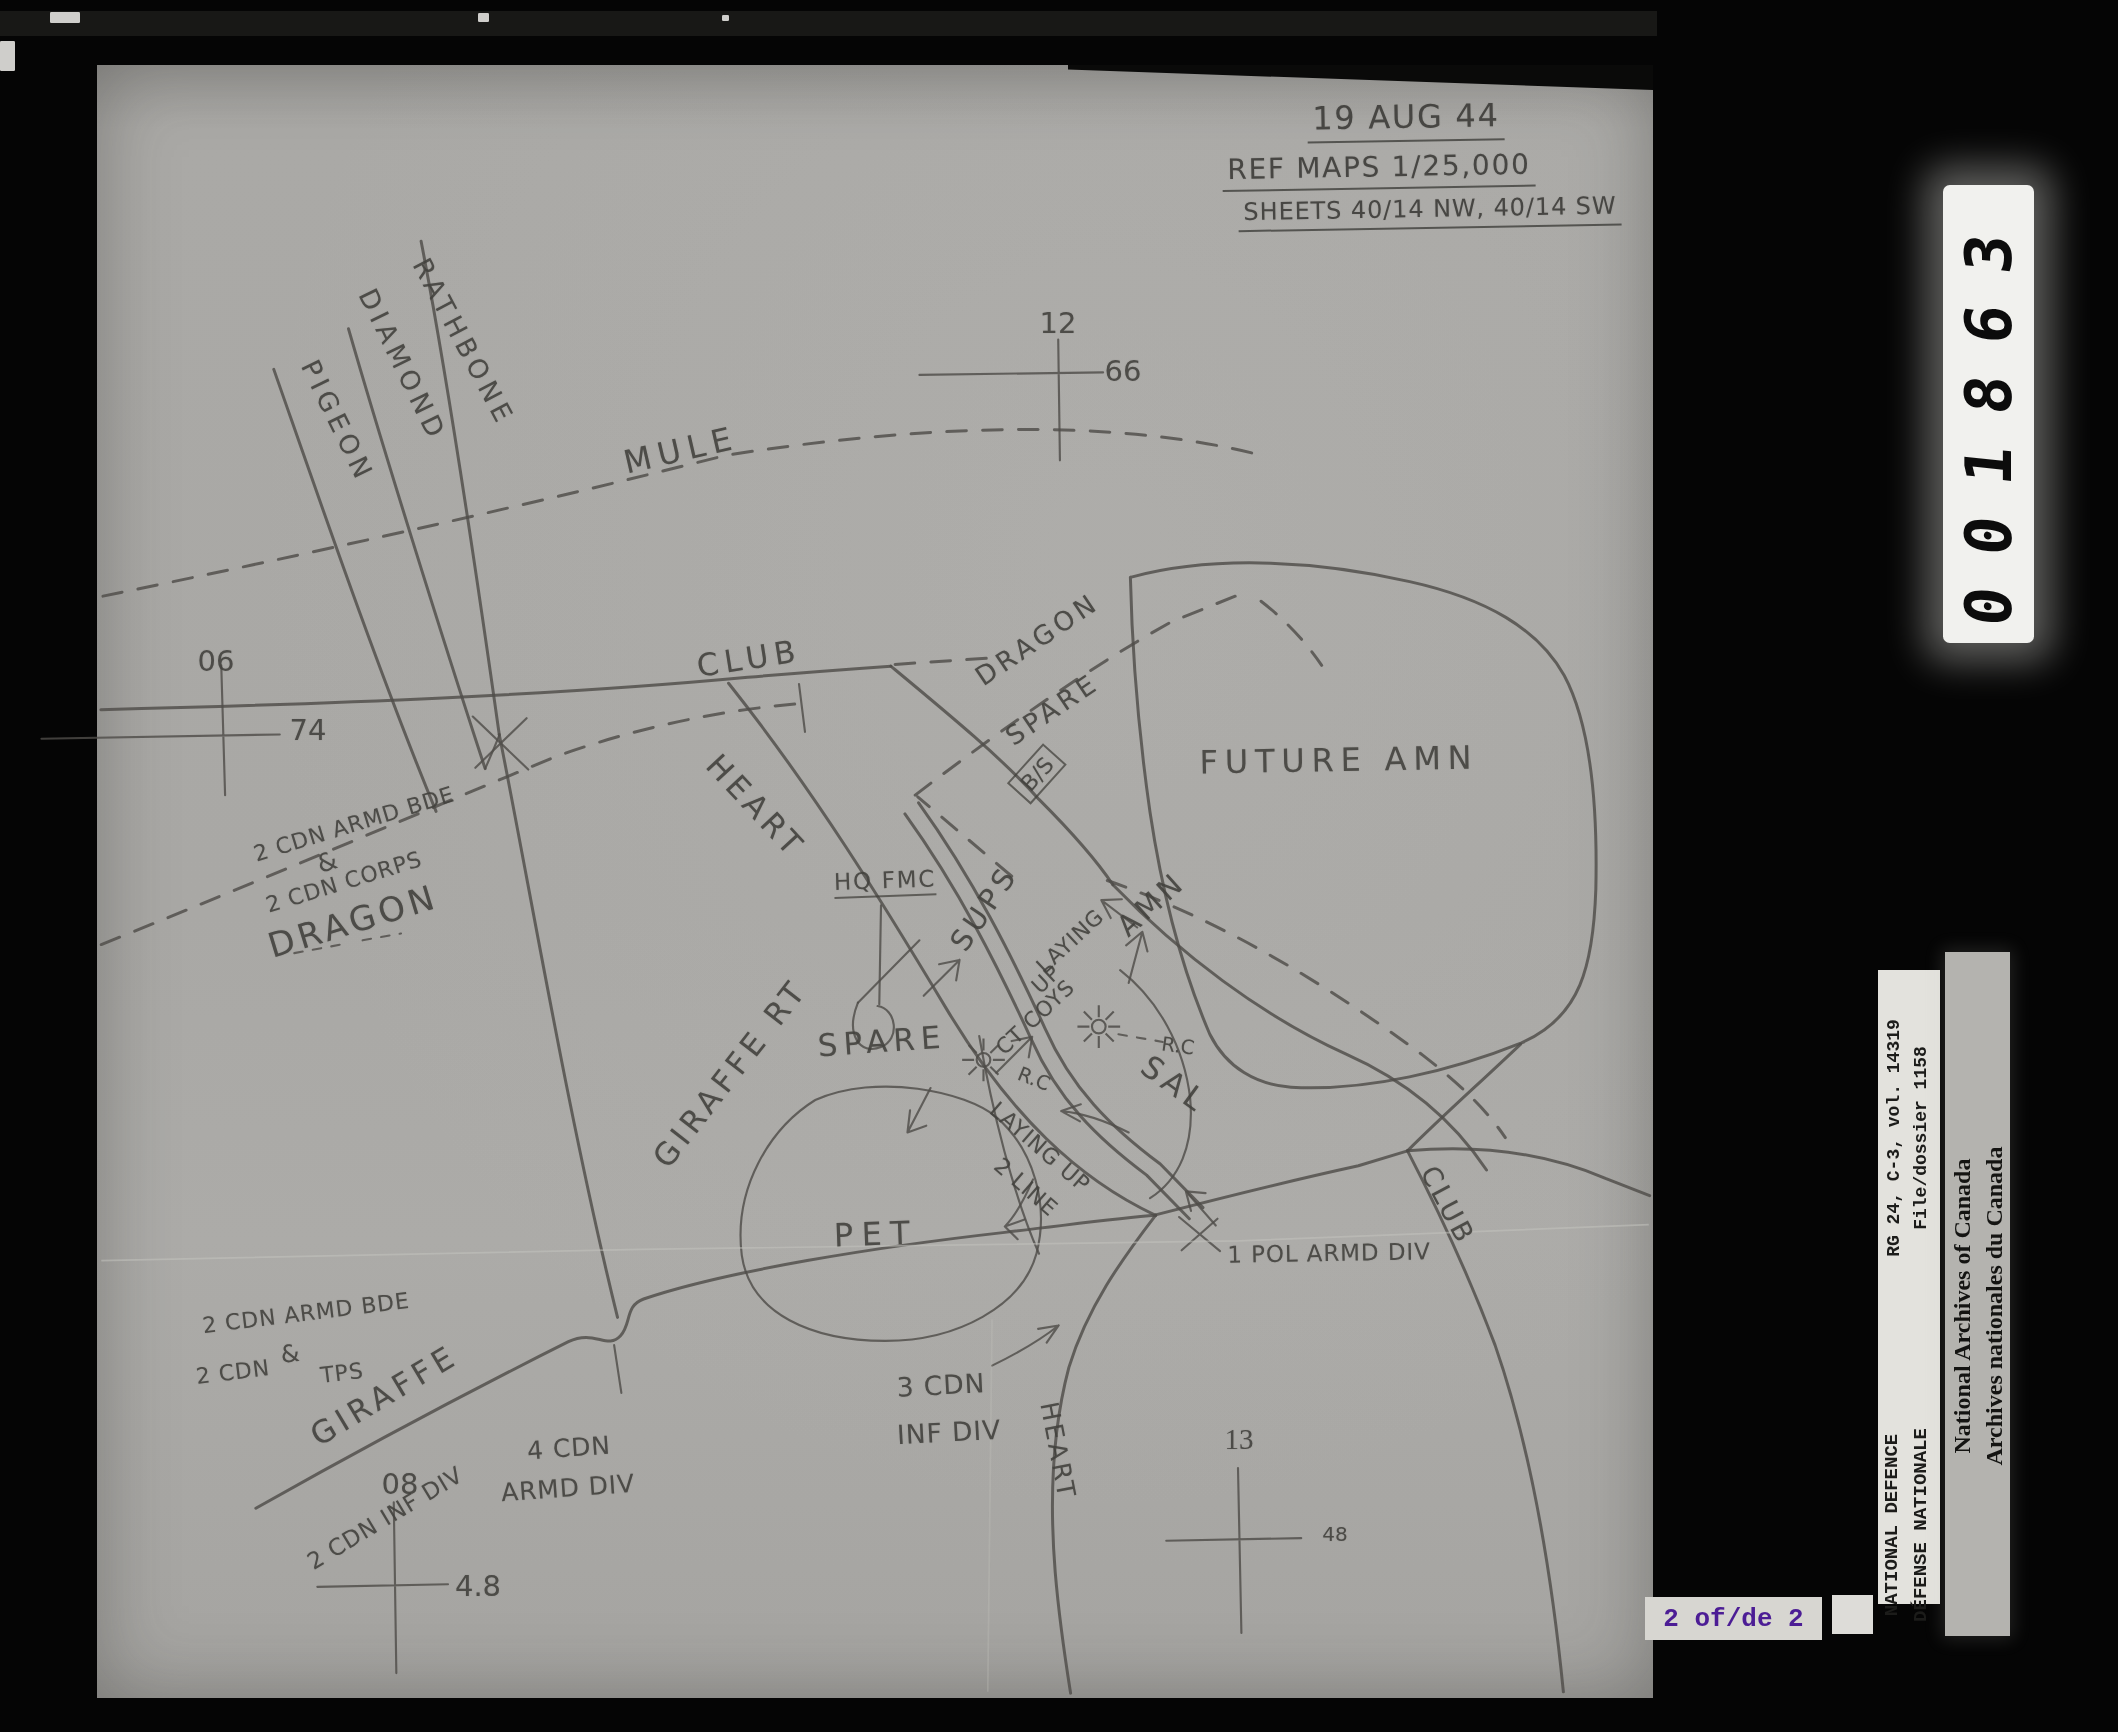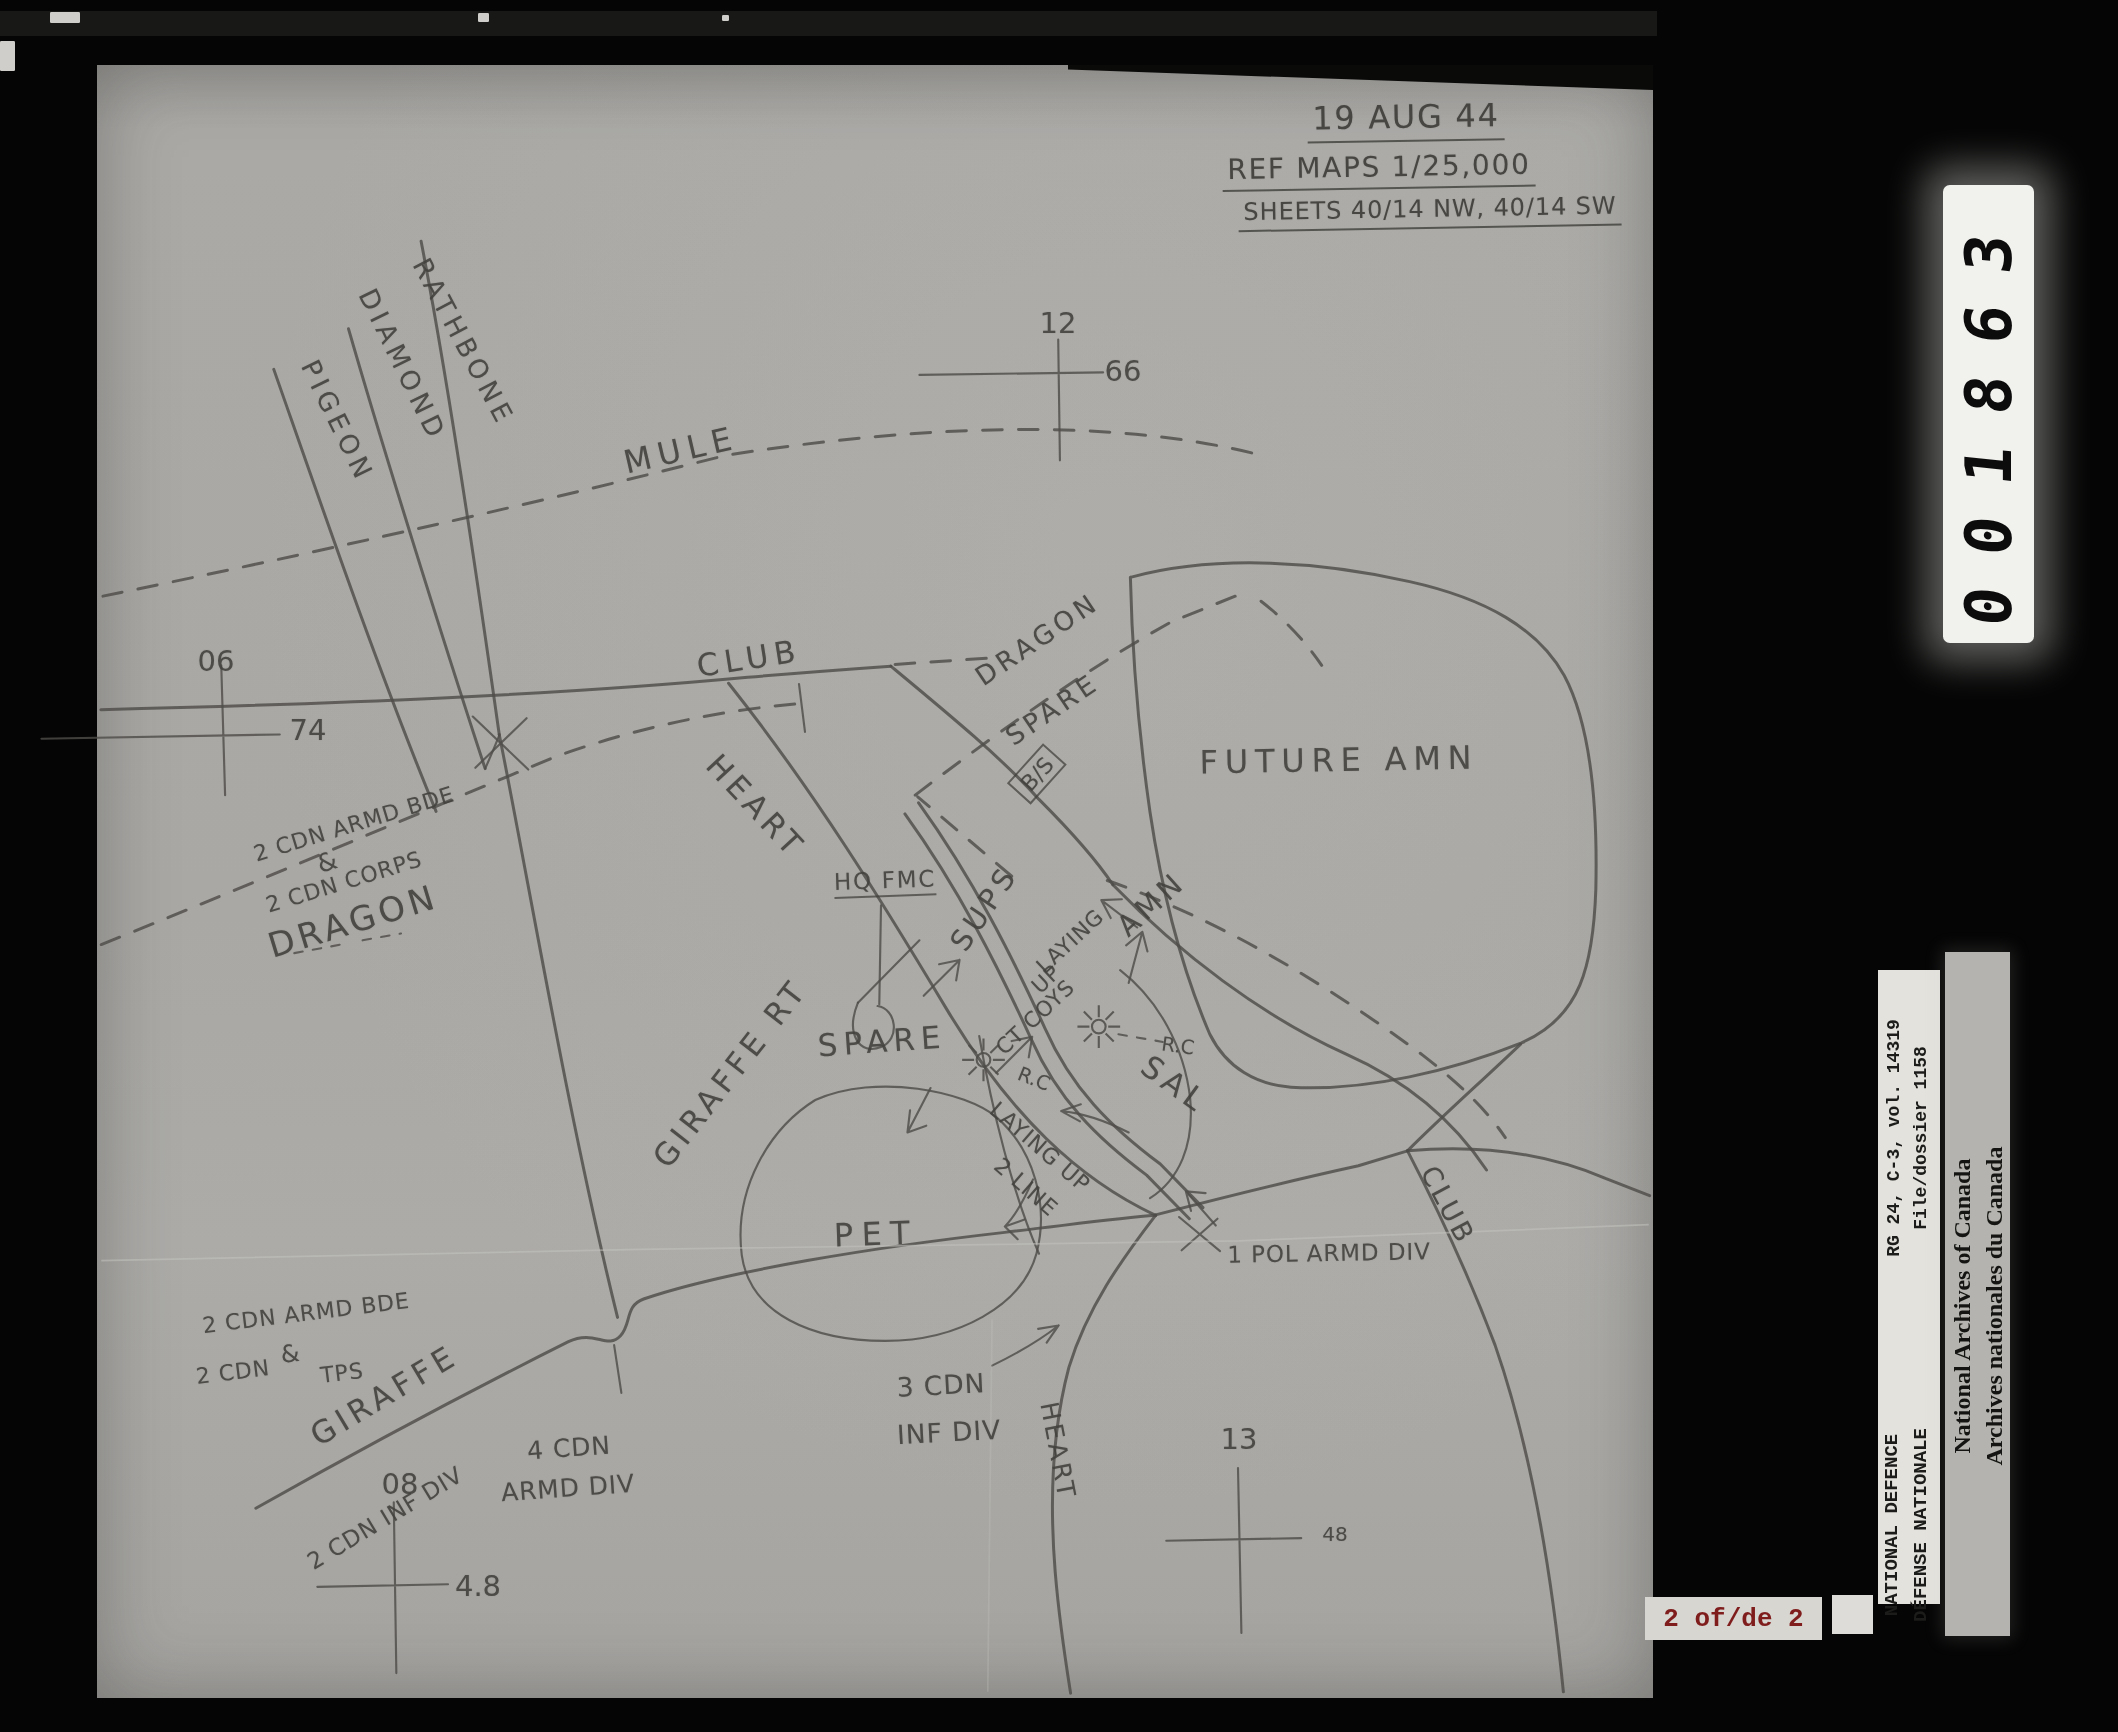--- a/index.html
+++ b/index.html
@@ -41,21 +41,21 @@
     border-radius:6.8px;box-shadow:0 0 38px 19px rgba(238,238,235,.38);}
   .counter-digits{position:absolute;left:50%;top:50%;transform:translate(-50%,-50%) rotate(-90deg) skewX(-6deg);
     font-family:"DejaVu Sans Mono",monospace;font-weight:bold;font-size:64px;letter-spacing:32px;color:#0c0c0c;white-space:nowrap;}
   .stripA{position:absolute;left:1878px;top:970px;width:62px;height:634px;background:#e3e2dd;}
   .stripB{position:absolute;left:1945px;top:952px;width:65px;height:684px;background:#b4b3af;box-shadow:0 0 17px 4.3px rgba(200,200,196,.15);}
   .vblock{position:absolute;transform:translate(-50%,-50%) rotate(-90deg);text-align:center;white-space:nowrap;color:#1c1c1a;}
   .vmono{font-family:"Liberation Mono",monospace;font-weight:bold;}
   .vserif{font-family:"Liberation Serif",serif;font-weight:bold;color:#141412;}
   .pagebox{position:absolute;left:1645px;top:1597px;width:177px;height:43px;background:#d7d6d1;
     display:flex;align-items:center;justify-content:center;font-family:"Liberation Mono",monospace;
-    font-weight:bold;font-size:26px;color:#7f1d1d;}
+    font-weight:bold;font-size:26px;color:#4c1d95;}
   .sliver{position:absolute;left:1832px;top:1595px;width:41px;height:39px;background:#dddcd8;}
 </style>
 </head>
 <body>
 
 <div id="scan">
 
   <div class="film-band"></div>
   <div class="mark" style="left:50px;top:12px;width:30px;height:11px;"></div>
   <div class="mark" style="left:478px;top:13px;width:11px;height:8.5px;"></div>
@@ -144,21 +144,21 @@
   <div id="label-layer" style="position:absolute;left:0;top:0;width:2119px;height:1732px;">
       <div class="map-label hdr" style="left: 1406px; top: 120px; font-size: 32px; letter-spacing: 1.7px; transform: translate(-50%, -50%) rotate(-1deg);">19 AUG 44</div>
       <div class="map-label hdr" style="left: 1379px; top: 170px; font-size: 28px; letter-spacing: 1.7px; transform: translate(-50%, -50%) rotate(-1deg);">REF MAPS  1/25,000</div>
       <div class="map-label hdr" style="left: 1430px; top: 212px; font-size: 24px; letter-spacing: 0.9px; transform: translate(-50%, -50%) rotate(-1deg);">SHEETS 40/14 NW, 40/14 SW</div>
       <div class="map-label" style="left: 1058px; top: 323px; font-size: 29px; transform: translate(-50%, -50%) rotate(0deg);">12</div>
       <div class="map-label" style="left: 1123px; top: 371px; font-size: 29px; transform: translate(-50%, -50%) rotate(0deg);">66</div>
       <div class="map-label" style="left: 216px; top: 661px; font-size: 29px; transform: translate(-50%, -50%) rotate(0deg);">06</div>
       <div class="map-label" style="left: 308px; top: 730px; font-size: 29px; transform: translate(-50%, -50%) rotate(0deg);">74</div>
       <div class="map-label" style="left: 393px; top: 1484px; font-size: 29px; transform: translate(-50%, -50%) rotate(0deg); margin-left: 7px;">08</div>
       <div class="map-label" style="left: 478px; top: 1586px; font-size: 29px; transform: translate(-50%, -50%) rotate(0deg);">4.8</div>
-      <div class="map-label" style="left: 1239px; top: 1439px; font-size: 29px; transform: translate(-50%, -50%) rotate(0deg);">13</div>
+      <div class="map-label" style="left: 1239px; top: 1439px; font-size: 29px; transform: translate(-50%, -50%) rotate(0deg); font-family: Liberation Serif, serif;">13</div>
       <div class="map-label" style="left: 1335px; top: 1534px; font-size: 20px; transform: translate(-50%, -50%) rotate(0deg);">48</div>
       <div class="map-label" style="left: 338px; top: 421px; font-size: 26.5px; letter-spacing: 5.1px; transform: translate(-50%, -50%) rotate(64deg);">PIGEON</div>
       <div class="map-label" style="left: 403px; top: 365px; font-size: 26.5px; letter-spacing: 5.1px; transform: translate(-50%, -50%) rotate(64deg);">DIAMOND</div>
       <div class="map-label" style="left: 464px; top: 342px; font-size: 26.5px; letter-spacing: 5.1px; transform: translate(-50%, -50%) rotate(62deg);">RATHBONE</div>
       <div class="map-label" style="left: 681px; top: 450px; font-size: 32px; letter-spacing: 6.8px; transform: translate(-50%, -50%) rotate(-13deg);">MULE</div>
       <div class="map-label" style="left: 749px; top: 658px; font-size: 31px; letter-spacing: 6px; transform: translate(-50%, -50%) rotate(-9deg);">CLUB</div>
       <div class="map-label" style="left: 756px; top: 806px; font-size: 31px; letter-spacing: 5.1px; transform: translate(-50%, -50%) rotate(47deg);">HEART</div>
       <div class="map-label" style="left: 1037px; top: 639px; font-size: 26.5px; letter-spacing: 4.3px; transform: translate(-50%, -50%) rotate(-34deg);">DRAGON</div>
       <div class="map-label" style="left: 1052px; top: 709px; font-size: 26.5px; letter-spacing: 4.3px; transform: translate(-50%, -50%) rotate(-34deg);">SPARE</div>
       <div class="map-label boxed" style="left: 1037px; top: 774px; font-size: 22px; transform: translate(-50%, -50%) rotate(-48deg);">B/S</div>

